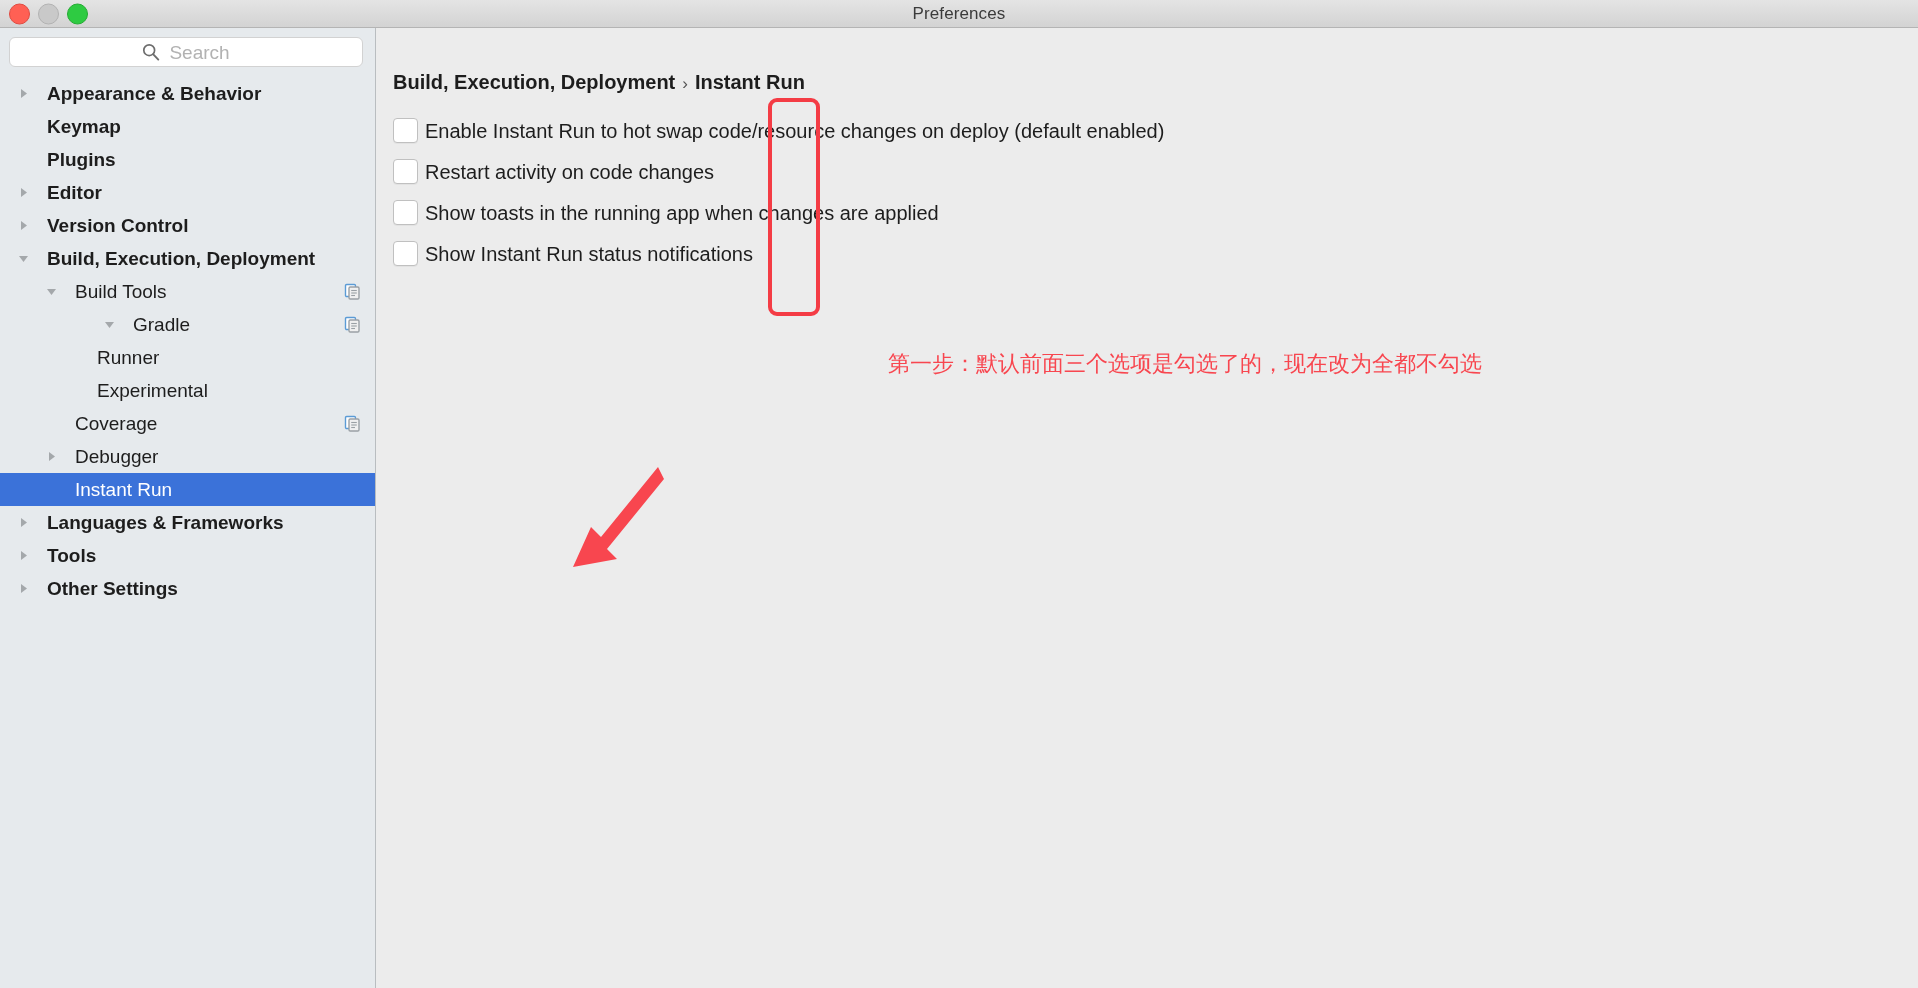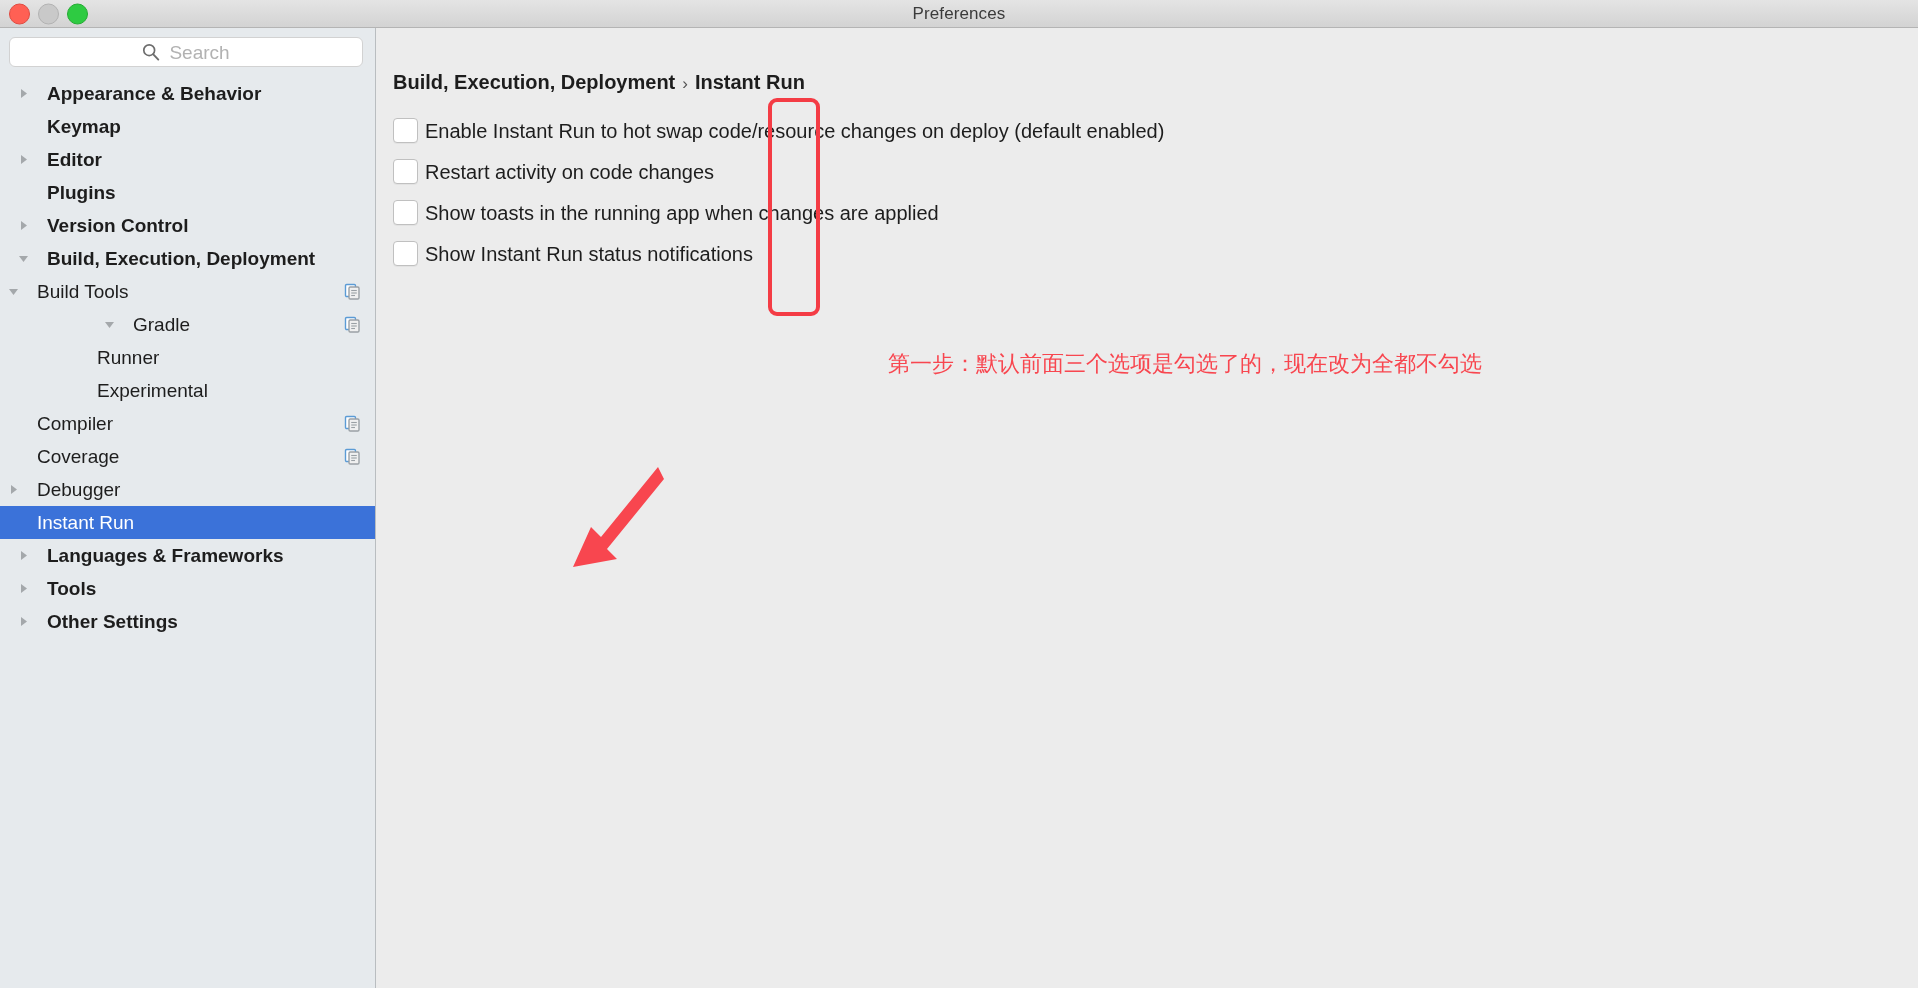--- a/index.html
+++ b/index.html
@@ -143,21 +143,21 @@
   .tree-row.bold .tree-label { font-weight: bold; }
   .scope-icon {
     margin-left: auto;
     display: flex;
     align-items: center;
   }
   .scope-icon svg { display: block; }
 
   
   .lvl0 { padding-left: 10px; }
-  .lvl1 { }
+  .lvl1 { padding-left: 38px; }
   .lvl2 { padding-left: 96px; }
   .lvl3 { padding-left: 60px; }
 
   
   #main {
     flex: 1 1 auto;
     background: #ececec;
     position: relative;
     overflow: hidden;
   }
@@ -276,30 +276,30 @@
                 <path d="M4 2 L10 6.5 L4 11 Z" fill="#a4a8ab"></path>
               </svg>
             </span>
             <span class="tree-label">Appearance &amp; Behavior</span>
           </div>
           <div class="tree-row lvl0 bold">
             <span class="twisty"></span>
             <span class="tree-label">Keymap</span>
           </div>
           <div class="tree-row lvl0 bold">
+            <span class="twisty"></span>
+            <span class="tree-label">Plugins</span>
+          </div>
+          <div class="tree-row lvl0 bold">
             <span class="twisty">
               <svg width="13" height="13" viewBox="0 0 13 13">
                 <path d="M4 2 L10 6.5 L4 11 Z" fill="#a4a8ab"></path>
               </svg>
             </span>
             <span class="tree-label">Editor</span>
-          </div>
-          <div class="tree-row lvl0 bold">
-            <span class="twisty"></span>
-            <span class="tree-label">Plugins</span>
           </div>
           <div class="tree-row lvl0 bold">
             <span class="twisty">
               <svg width="13" height="13" viewBox="0 0 13 13">
                 <path d="M4 2 L10 6.5 L4 11 Z" fill="#a4a8ab"></path>
               </svg>
             </span>
             <span class="tree-label">Version Control</span>
           </div>
           <div class="tree-row lvl0 bold">
@@ -347,33 +347,20 @@
           <div class="tree-row lvl3">
             <span class="twisty"></span>
             <span class="tree-label">Runner</span>
           </div>
           <div class="tree-row lvl3">
             <span class="twisty"></span>
             <span class="tree-label">Experimental</span>
           </div>
           <div class="tree-row lvl1">
             <span class="twisty"></span>
-            <span class="tree-label">Compiler</span>
-            <span class="scope-icon">
-              <svg width="17" height="17" viewBox="0 0 17 17">
-                <rect x="1.5" y="1.5" width="10" height="12" rx="1.2" fill="#ffffff" stroke="#5b9bd5" stroke-width="1.4"></rect>
-                <rect x="5" y="4" width="10" height="12" rx="1.2" fill="#f0f0f0" stroke="#9aa0a5" stroke-width="1.4"></rect>
-                <line x1="7.2" y1="7.5" x2="12.8" y2="7.5" stroke="#9aa0a5" stroke-width="1.1"></line>
-                <line x1="7.2" y1="10" x2="12.8" y2="10" stroke="#9aa0a5" stroke-width="1.1"></line>
-                <line x1="7.2" y1="12.5" x2="11" y2="12.5" stroke="#9aa0a5" stroke-width="1.1"></line>
-              </svg>
-            </span>
-          </div>
-          <div class="tree-row lvl1">
-            <span class="twisty"></span>
             <span class="tree-label">Coverage</span>
             <span class="scope-icon">
               <svg width="17" height="17" viewBox="0 0 17 17">
                 <rect x="1.5" y="1.5" width="10" height="12" rx="1.2" fill="#ffffff" stroke="#5b9bd5" stroke-width="1.4"></rect>
                 <rect x="5" y="4" width="10" height="12" rx="1.2" fill="#f0f0f0" stroke="#9aa0a5" stroke-width="1.4"></rect>
                 <line x1="7.2" y1="7.5" x2="12.8" y2="7.5" stroke="#9aa0a5" stroke-width="1.1"></line>
                 <line x1="7.2" y1="10" x2="12.8" y2="10" stroke="#9aa0a5" stroke-width="1.1"></line>
                 <line x1="7.2" y1="12.5" x2="11" y2="12.5" stroke="#9aa0a5" stroke-width="1.1"></line>
               </svg>
             </span>

